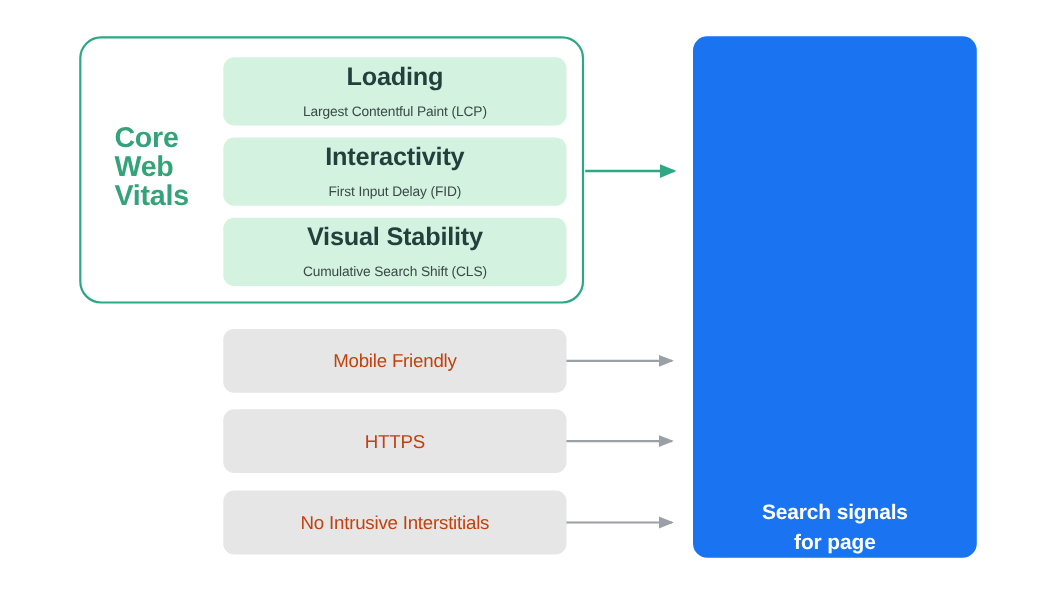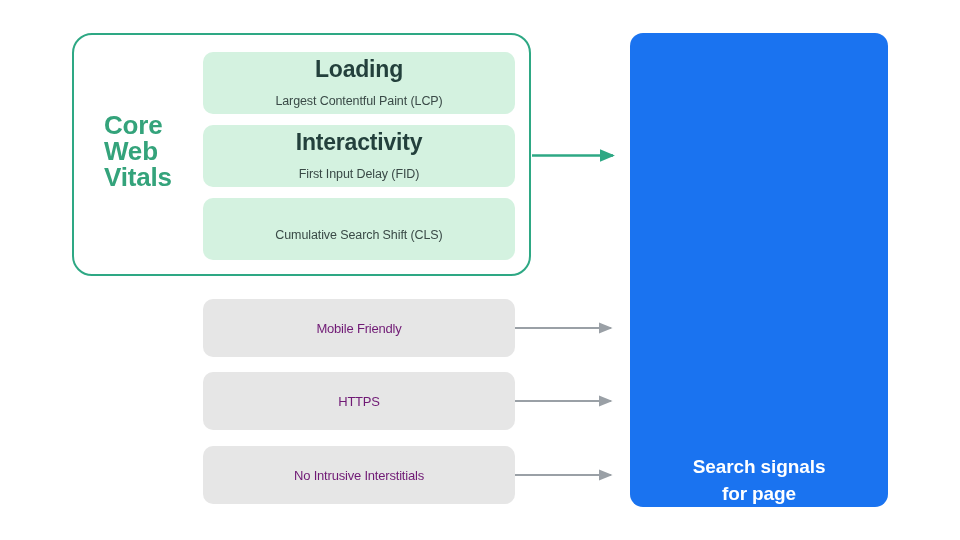--- a/index.html
+++ b/index.html
@@ -91,22 +91,22 @@
     border-radius: 10px;
     display: flex;
     align-items: center;
     justify-content: center;
   }
   .gray-1 { top: 299px; }
   .gray-2 { top: 372px; }
   .gray-3 { top: 446px; }
 
   .gray-label {
-    color: #701a75;
-    font-size: 13px;
+    color: #c2410c;
+    font-size: 17px;
     line-height: 23px;
     letter-spacing: -0.2px;
   }
 
   
   .blue-box {
     position: absolute;
     left: 630px;
     top: 33px;
     width: 258px;
@@ -173,20 +173,21 @@
     <div class="metric-title">Loading</div>
     <div class="metric-sub">Largest Contentful Paint (LCP)</div>
   </div>
 
   <div class="metric metric-2">
     <div class="metric-title">Interactivity</div>
     <div class="metric-sub">First Input Delay (FID)</div>
   </div>
 
   <div class="metric metric-3">
+    <div class="metric-title">Visual Stability</div>
     <div class="metric-sub">Cumulative Search Shift (CLS)</div>
   </div>
 
   <div class="gray-pill gray-1">
     <span class="gray-label">Mobile Friendly</span>
   </div>
 
   <div class="gray-pill gray-2">
     <span class="gray-label">HTTPS</span>
   </div>

